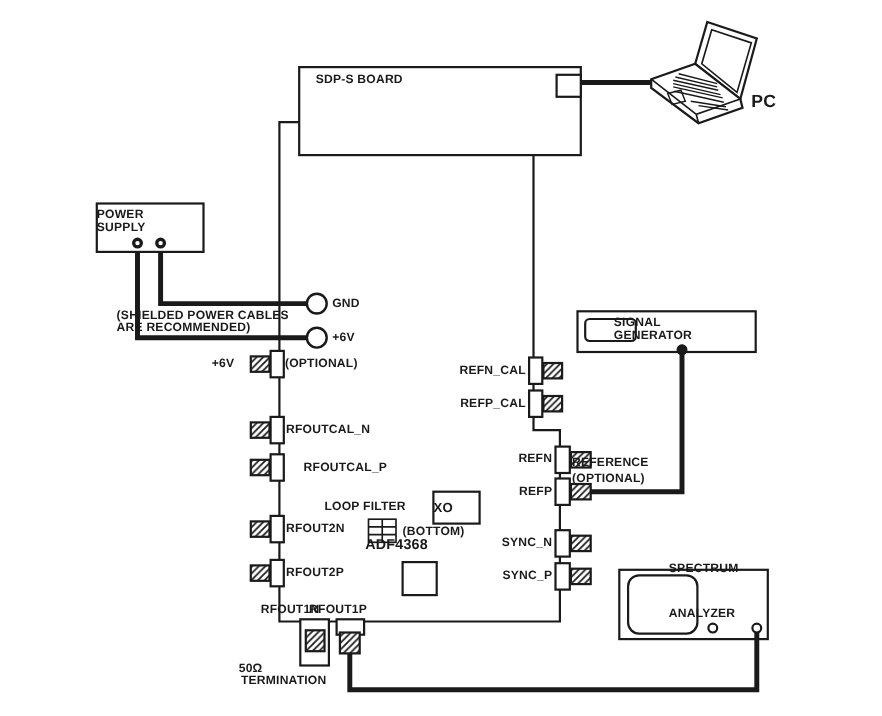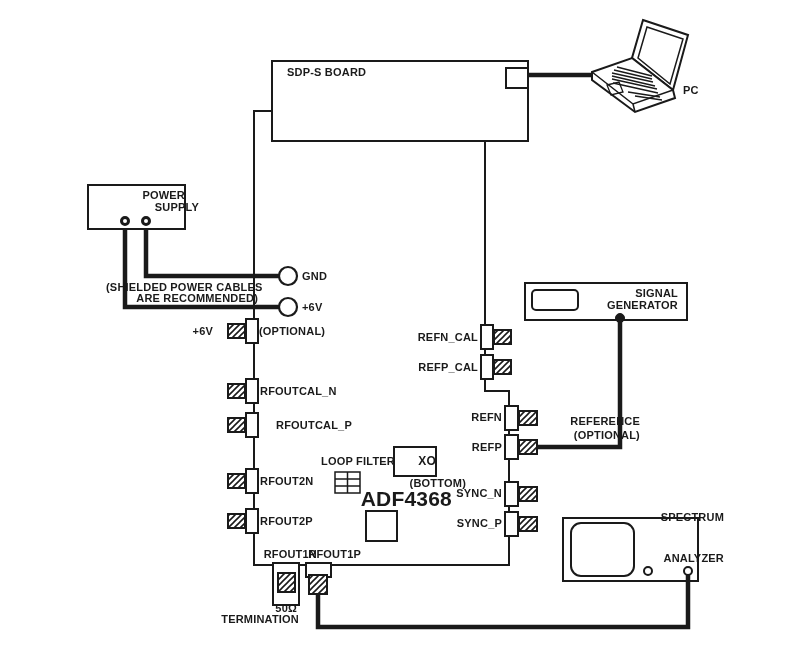--- a/index.html
+++ b/index.html
@@ -5,21 +5,21 @@
   html,body { margin:0; padding:0; background:#ffffff; }
   .stage {
     position:relative; width:802px; height:651px; background:#ffffff;
     font-family:"Liberation Sans", sans-serif; color:#1a1a1a; overflow:hidden;
   }
   .stage svg { position:absolute; left:0; top:0; }
   .lbl {
     position:absolute; font-weight:bold; font-size:11px; line-height:1.05;
     white-space:nowrap; letter-spacing:0.2px; color:#1a1a1a;
   }
-  .c { text-align:right; }
+  .c { text-align:left; }
   .r { text-align:right; }
 </style>
 </head>
 <body>
 
 <div class="stage">
 
 <svg width="802" height="651" viewBox="0 0 802 651">
   <defs>
     <pattern id="hatch" patternUnits="userSpaceOnUse" width="6" height="6">
@@ -124,41 +124,41 @@
     <path d="M632,58 L673,90 L675,98 L635,112 L592,80 L592,72 Z" stroke-width="2"></path>
     <path d="M592,72 L633,104 L673,90 M633,104 L635,112" stroke-width="1.5" fill="none"></path>
     <g stroke-width="1.3" fill="none">
       <path d="M617,67 L652,76 M614,70 L652,79 M612,73 L653,82 M612,76 L655,86 M612,79 L657,89 M613,83 L658,93 M628,92 L660,97 M635,96 L662,100"></path>
       <path d="M607,85 L619,82 L623,92 L611,95 Z"></path>
     </g>
   </g>
 </svg>
 
 <div class="lbl" style="left:287px;top:67px">SDP-S BOARD</div>
-<div class="lbl" style="left:683px;top:85px;font-size:11px">PC</div>
+<div class="lbl" style="left:683px;top:85px;font-size:16px">PC</div>
 
 <div class="lbl c" style="left:88px;top:190px;width:97px">POWER</div>
 <div class="lbl c" style="left:88px;top:202px;width:111px">SUPPLY</div>
 <div class="lbl c" style="left:106px;top:282px;width:152px">(SHIELDED POWER CABLES</div>
 <div class="lbl c" style="left:106px;top:293px;width:152px">ARE RECOMMENDED)</div>
 
 <div class="lbl" style="left:302px;top:271px">GND</div>
 <div class="lbl" style="left:302px;top:302px">+6V</div>
 <div class="lbl r" style="left:133px;top:326px;width:80px">+6V</div>
 <div class="lbl" style="left:259px;top:326px">(OPTIONAL)</div>
 
 <div class="lbl" style="left:260px;top:386px">RFOUTCAL_N</div>
 <div class="lbl" style="left:276px;top:420px">RFOUTCAL_P</div>
 <div class="lbl" style="left:260px;top:476px">RFOUT2N</div>
 <div class="lbl" style="left:260px;top:516px">RFOUT2P</div>
 
 <div class="lbl c" style="left:295px;top:456px;width:100px">LOOP FILTER</div>
 <div class="lbl c" style="left:394px;top:455px;width:42px;font-size:12px">XO</div>
 <div class="lbl c" style="left:366px;top:478px;width:100px">(BOTTOM)</div>
-<div class="lbl c" style="left:332px;top:488px;width:120px;font-size:21px">ADF4368</div>
+<div class="lbl c" style="left:332px;top:488px;width:120px;font-size:13px">ADF4368</div>
 
 <div class="lbl c" style="left:237px;top:549px;width:80px">RFOUT1N</div>
 <div class="lbl c" style="left:281px;top:549px;width:80px">RFOUT1P</div>
 <div class="lbl c" style="left:217px;top:603px;width:80px">50Ω</div>
 <div class="lbl c" style="left:219px;top:614px;width:80px">TERMINATION</div>
 
 <div class="lbl r" style="left:398px;top:332px;width:80px">REFN_CAL</div>
 <div class="lbl r" style="left:398px;top:362px;width:80px">REFP_CAL</div>
 <div class="lbl r" style="left:422px;top:412px;width:80px">REFN</div>
 <div class="lbl r" style="left:422px;top:442px;width:80px">REFP</div>

